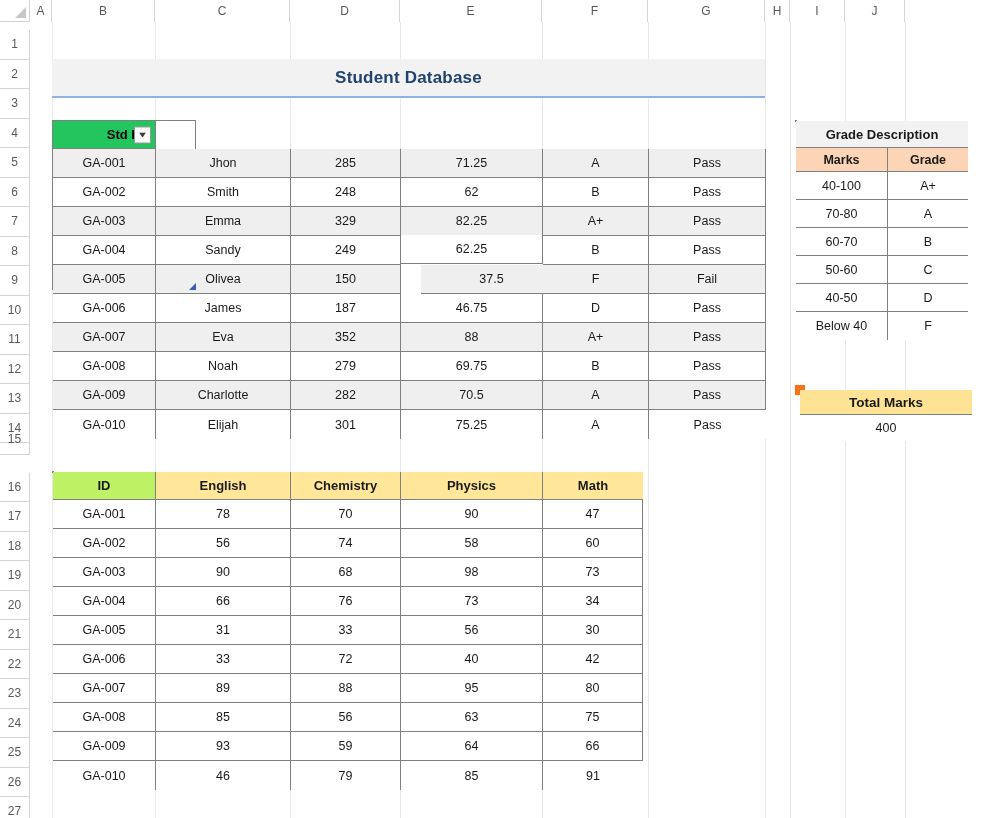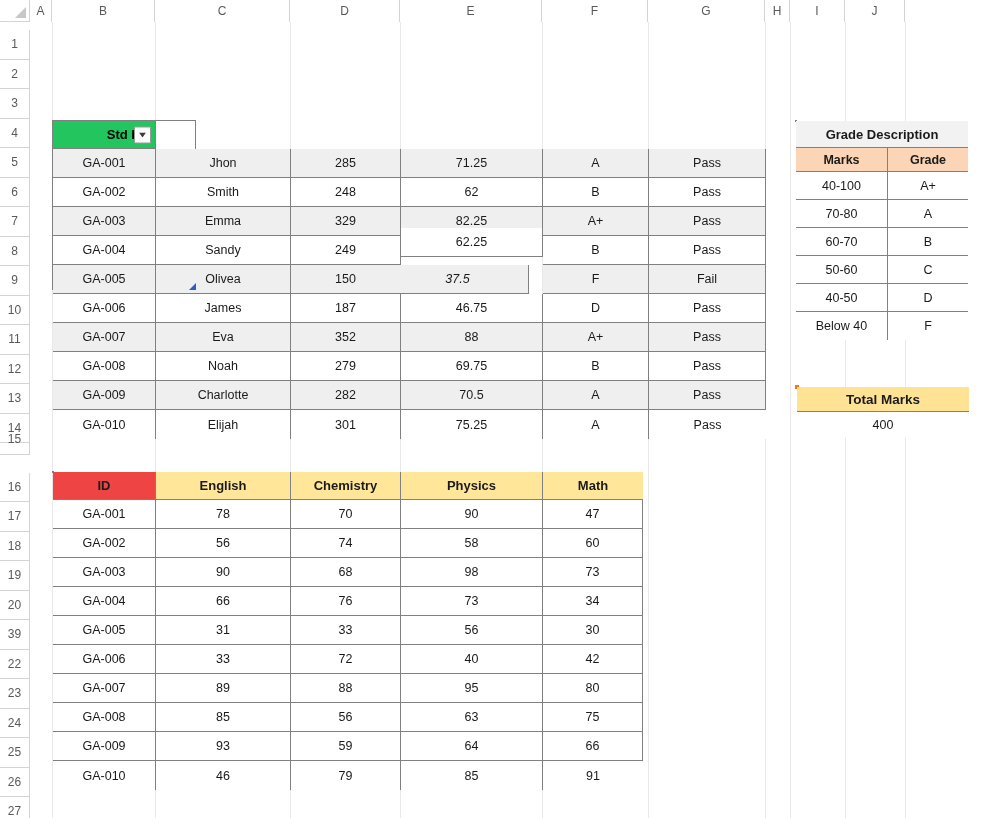--- a/index.html
+++ b/index.html
@@ -136,40 +136,40 @@
   .gd-c{
     height:28px;background:#ffffff;font-size:12.5px;
     border-bottom:1px solid #808080;border-right:1px solid #808080;
   }
   .gd-c.r{border-right:none;}
   .gd-c.last{border-bottom:none;}
 
   
   #total-marks-table{
     position:absolute;left:795px;top:385px;
-    border:2px solid #f97316;box-sizing:border-box;
+    border:5px solid #f97316;box-sizing:border-box;
   }
   .tm-title{
     height:25px;background:#ffe394;
     font-weight:bold;font-size:13.5px;
     border-bottom:1px solid #808080;
   }
   .tm-val{height:26px;background:#ffffff;font-size:12.5px;}
 
   
   #subject-table{
     position:absolute;left:52px;top:471px;
     border:1px solid #808080;box-sizing:border-box;
   }
   .sub-h{
     height:28px;font-weight:bold;font-size:13px;
     border-right:1px solid #808080;border-bottom:1px solid #808080;
   }
   .sub-h:last-child{border-right:none;}
-  .sub-h-id{background:#ef4444;}
+  .sub-h-id{background:#bef264;}
   .sub-h-y{background:#ffe699;}
   .sub-c{
     height:29px;background:#ffffff;font-size:12.5px;
     border-right:1px solid #808080;border-bottom:1px solid #808080;
   }
   .sub-c:last-child{border-right:none;}
 </style>
 </head>
 <body>
 
@@ -206,21 +206,21 @@
       <div class="rowhead" style="top: 303px; height: 29.5px; line-height: 29.5px;">11</div>
       <div class="rowhead" style="top: 332.5px; height: 29.5px; line-height: 29.5px;">12</div>
       <div class="rowhead" style="top: 362px; height: 29.5px; line-height: 29.5px;">13</div>
       <div class="rowhead" style="top: 391.5px; height: 29.5px; line-height: 29.5px;">14</div>
       <div class="rowhead" style="top: 403px; height: 29.5px; line-height: 29.5px;">15</div>
       <div class="rowhead" style="top: 450.5px; height: 29.5px; line-height: 29.5px;">16</div>
       <div class="rowhead" style="top: 480px; height: 29.5px; line-height: 29.5px;">17</div>
       <div class="rowhead" style="top: 509.5px; height: 29.5px; line-height: 29.5px;">18</div>
       <div class="rowhead" style="top: 539px; height: 29.5px; line-height: 29.5px;">19</div>
       <div class="rowhead" style="top: 568.5px; height: 29.5px; line-height: 29.5px;">20</div>
-      <div class="rowhead" style="top: 598px; height: 29.5px; line-height: 29.5px;">39</div>
+      <div class="rowhead" style="top: 598px; height: 29.5px; line-height: 29.5px;">21</div>
       <div class="rowhead" style="top: 627.5px; height: 29.5px; line-height: 29.5px;">22</div>
       <div class="rowhead" style="top: 657px; height: 29.5px; line-height: 29.5px;">23</div>
       <div class="rowhead" style="top: 686.5px; height: 29.5px; line-height: 29.5px;">24</div>
       <div class="rowhead" style="top: 716px; height: 29.5px; line-height: 29.5px;">25</div>
       <div class="rowhead" style="top: 745.5px; height: 29.5px; line-height: 29.5px;">26</div>
       <div class="rowhead" style="top: 775px; height: 29.5px; line-height: 29.5px;">27</div>
     </div>
 
   <div id="gridlines">
       <div class="gridline-v" style="left: 52px; height: 796px;"></div>
@@ -228,20 +228,23 @@
       <div class="gridline-v" style="left: 290px; height: 796px;"></div>
       <div class="gridline-v" style="left: 400px; height: 796px;"></div>
       <div class="gridline-v" style="left: 542px; height: 796px;"></div>
       <div class="gridline-v" style="left: 648px; height: 796px;"></div>
       <div class="gridline-v" style="left: 765px; height: 796px;"></div>
       <div class="gridline-v" style="left: 790px; height: 796px;"></div>
       <div class="gridline-v" style="left: 845px; height: 796px;"></div>
       <div class="gridline-v" style="left: 905px; height: 796px;"></div>
     </div>
 
+  <div id="title-banner">
+    <span>Student Database</span>
+  </div>
 
   <div id="student-table">
     <div id="st-head">
         <div class="cell sth hdr-blue" style="left: 0px; width: 103px; top: 0px;">
           <span>Std ID</span>
           <span class="filter-btn">
             <svg width="7" height="5" viewBox="0 0 7 5">
               <path d="M0 0 L7 0 L3.5 5 Z" fill="#3b3b3b"></path>
             </svg>
           </span>
@@ -302,27 +305,27 @@
         <div class="cell std plain" style="left: 596px; width: 117px; top: 57px;">Pass</div>
         <div class="cell std band" style="left: 0px; width: 103px; top: 86px;">GA-003</div>
         <div class="cell std band" style="left: 103px; width: 135px; top: 86px;">Emma</div>
         <div class="cell std band" style="left: 238px; width: 110px; top: 86px;">329</div>
         <div class="cell std band" style="left: 348px; width: 142px; top: 86px;">82.25</div>
         <div class="cell std band" style="left: 490px; width: 106px; top: 86px;">A+</div>
         <div class="cell std band" style="left: 596px; width: 117px; top: 86px;">Pass</div>
         <div class="cell std plain" style="left: 0px; width: 103px; top: 115px;">GA-004</div>
         <div class="cell std plain" style="left: 103px; width: 135px; top: 115px;">Sandy</div>
         <div class="cell std plain" style="left: 238px; width: 110px; top: 115px;">249</div>
-        <div class="cell std plain" style="left: 348px; width: 142px; top: 107px;">62.25</div>
+        <div class="cell std plain" style="left: 348px; width: 142px; top: 114px;">62.25</div>
         <div class="cell std plain" style="left: 490px; width: 106px; top: 115px;">B</div>
         <div class="cell std plain" style="left: 596px; width: 117px; top: 115px;">Pass</div>
         <div class="cell std band" style="left: 0px; width: 103px; top: 144px;">GA-005</div>
         <div class="cell std band" style="left: 103px; width: 135px; top: 144px;">Olivea</div>
         <div class="cell std band" style="left: 238px; width: 110px; top: 144px;">150</div>
-        <div class="cell std band" style="left: 334px; width: 142px; top: 144px; font-style: italic;">37.5</div>
+        <div class="cell std band" style="left: 368px; width: 142px; top: 144px;">37.5</div>
         <div class="cell std band" style="left: 490px; width: 106px; top: 144px;">F</div>
         <div class="cell std band" style="left: 596px; width: 117px; top: 144px;">Fail</div>
         <div class="cell std plain" style="left: 0px; width: 103px; top: 173px;">GA-006</div>
         <div class="cell std plain" style="left: 103px; width: 135px; top: 173px;">James</div>
         <div class="cell std plain" style="left: 238px; width: 110px; top: 173px;">187</div>
         <div class="cell std plain" style="left: 348px; width: 142px; top: 173px;">46.75</div>
         <div class="cell std plain" style="left: 490px; width: 106px; top: 173px;">D</div>
         <div class="cell std plain" style="left: 596px; width: 117px; top: 173px;">Pass</div>
         <div class="cell std band" style="left: 0px; width: 103px; top: 202px;">GA-007</div>
         <div class="cell std band" style="left: 103px; width: 135px; top: 202px;">Eva</div>

